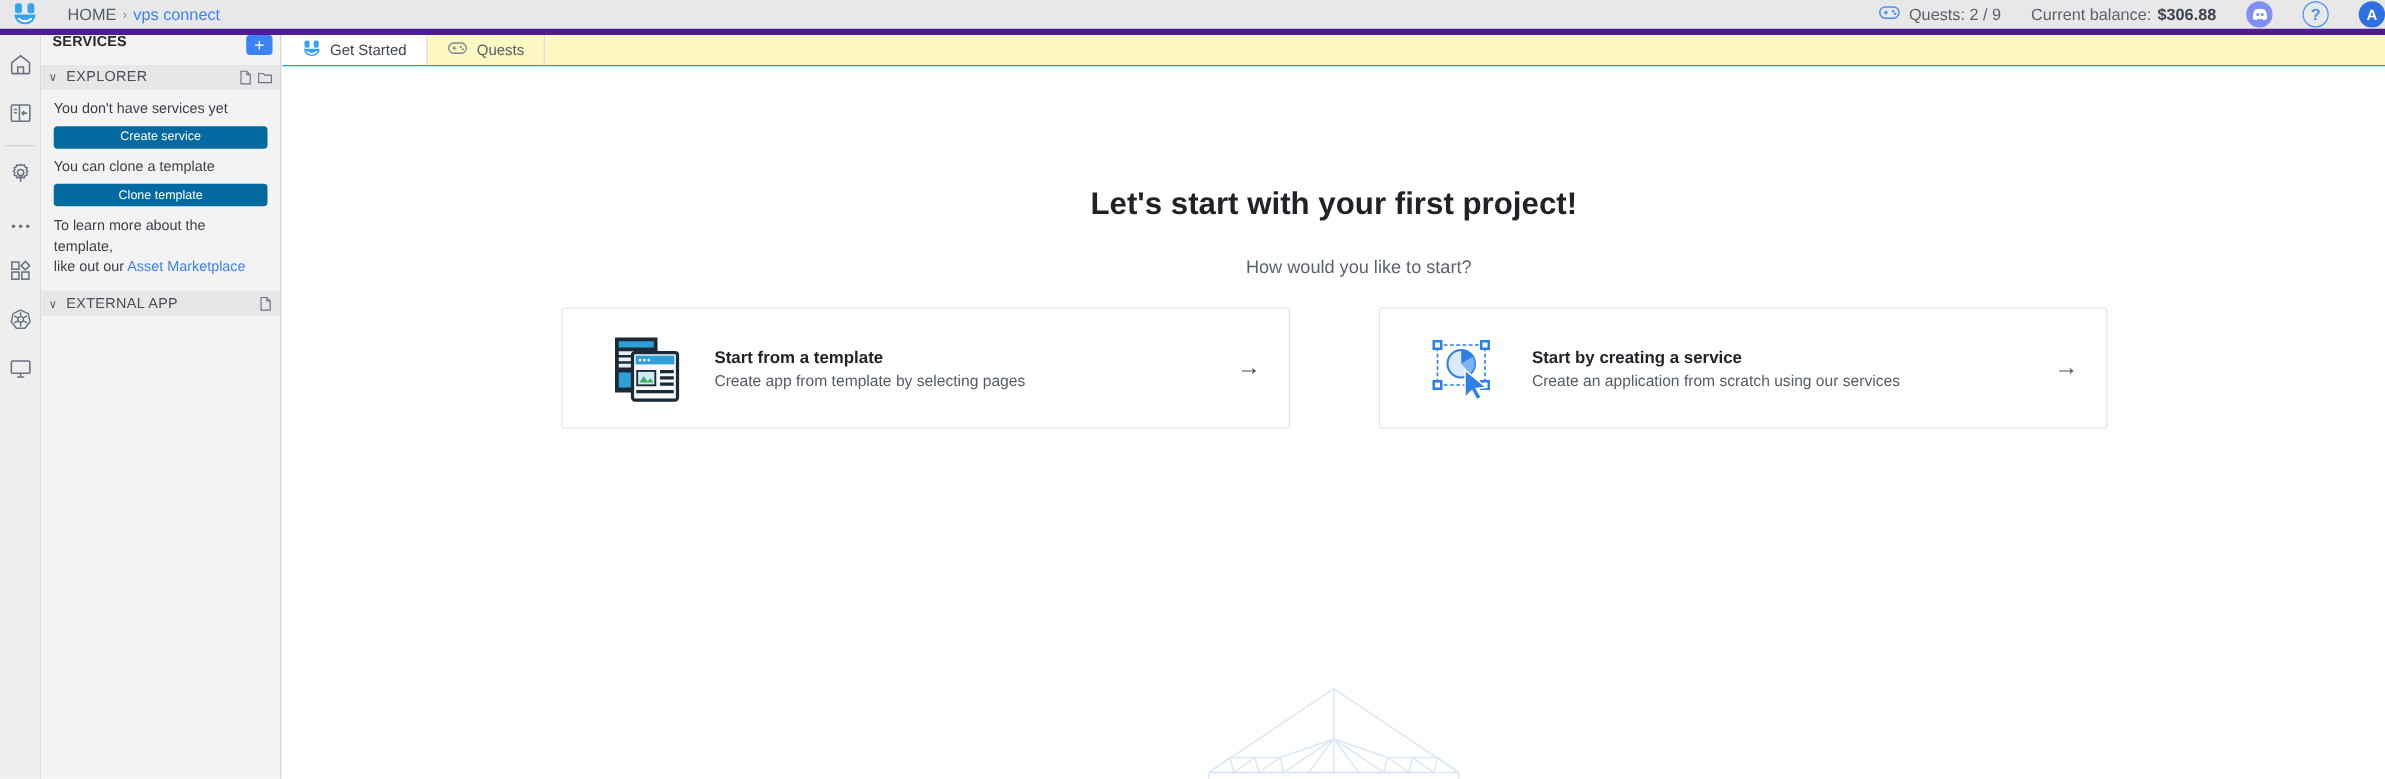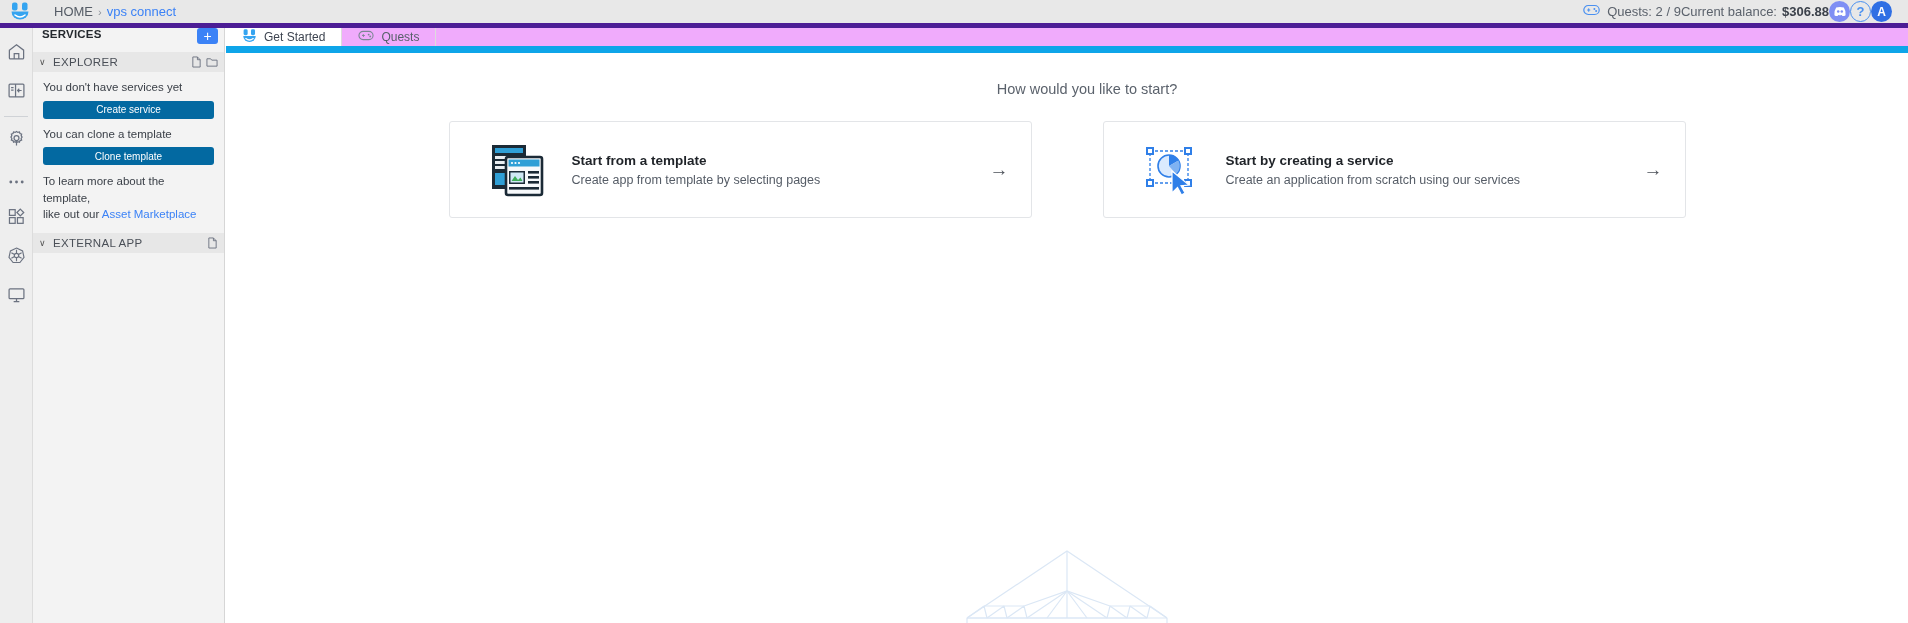--- a/index.html
+++ b/index.html
@@ -26,21 +26,21 @@
   .breadcrumb {
     display: flex; align-items: center; gap: 5px;
     font-size: 13px; margin-left: 14px;
   }
   .bc-home { color: #555c66; }
   .bc-sep { color: #8b919a; font-size: 11px; }
   .bc-current { color: #3b82f6; }
 
   .topbar-right {
     margin-left: auto; display: flex; align-items: center;
-    gap: 0; padding-right: 16px; font-size: 13px; color: #5b626c;
+    gap: 24px; padding-right: 0; font-size: 13px; color: #5b626c;
   }
   .quests-chip { display: flex; align-items: center; gap: 7px; }
   .balance { display: flex; align-items: flex-start; gap: 5px; }
   .balance b { color: #3c424b; }
   .circ-btn {
     width: 21px; height: 21px; border-radius: 50%;
     display: flex; align-items: center; justify-content: center;
     cursor: pointer;
   }
   .discord-btn { background: #7f8ff4; }
@@ -110,22 +110,22 @@
     font-size: 11.5px; color: #3b4048; line-height: 1.45; margin-top: 2px;
   }
   .note a { color: #3b82f6; text-decoration: none; cursor: pointer; }
 
   
   .main {
     position: absolute; top: 28px; left: 226px;
     width: 1682px; height: 595px; background: #fff;
   }
   .tabbar {
-    height: 25px; background: #f0abfc;
-    border-bottom: 7px solid #0ea5e9;
+    height: 25px; background: #fef9c3;
+    border-bottom: 1px solid #0ea5e9;
     display: flex; align-items: stretch;
   }
   .tab {
     display: flex; align-items: center; gap: 7px;
     padding: 0 16px; font-size: 12px; color: #57606a;
     border-right: 1px solid #dcdcdc; cursor: pointer;
   }
   .tab.active { background: #ffffff; color: #3d4450; }
 
   .canvas { position: relative; height: 570px; overflow: hidden; }
@@ -358,20 +358,21 @@
           <rect x="5.15" y="4.3" width="1.1" height="3.4" rx=".5" fill="#7b8794"></rect>
           <circle cx="11.4" cy="5" r="1" fill="#7b8794"></circle>
           <circle cx="13.1" cy="7" r="1" fill="#7b8794"></circle>
         </svg>
       </span>
       <span>Quests</span>
     </div>
   </div>
 
   <div class="canvas">
+    <div class="headline">Let's start with your first project!</div>
     <div class="subhead">How would you like to start?</div>
 
     <div class="cards">
 
       <div class="card">
         <span class="card-icon">
           <svg width="58" height="58" viewBox="0 0 58 58">
             <rect x="4" y="4" width="34" height="44" fill="#1b2a36"></rect>
             <rect x="7" y="7" width="28" height="5" fill="#2f9fd6"></rect>
             <rect x="7" y="15" width="12" height="3" fill="#e9eef2"></rect>

